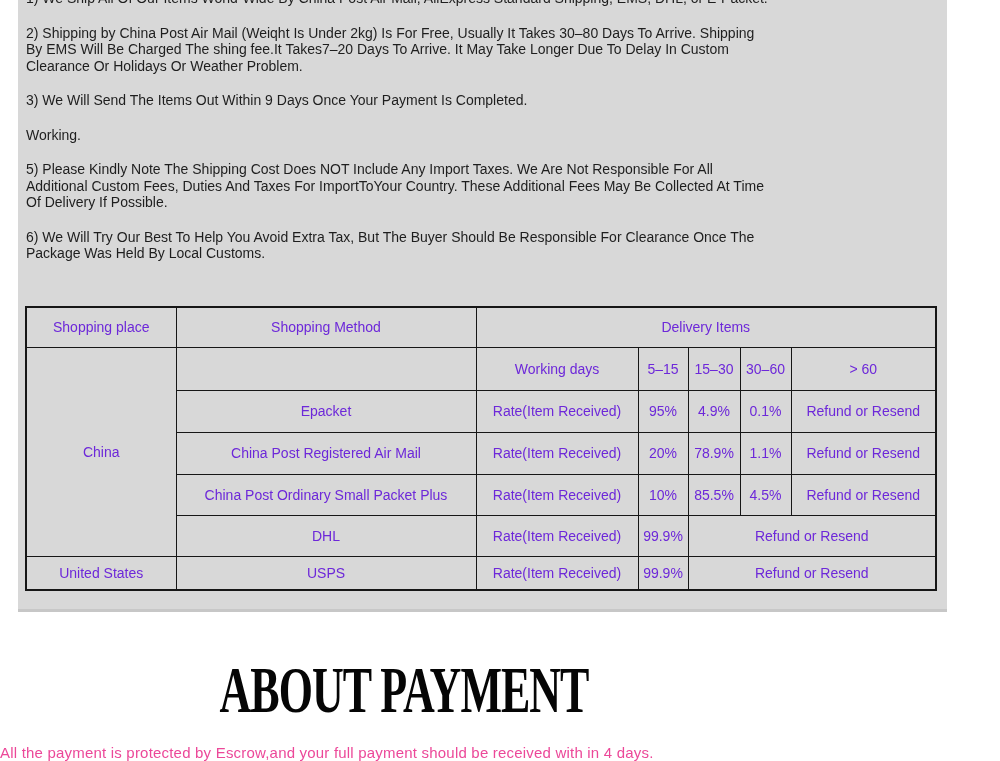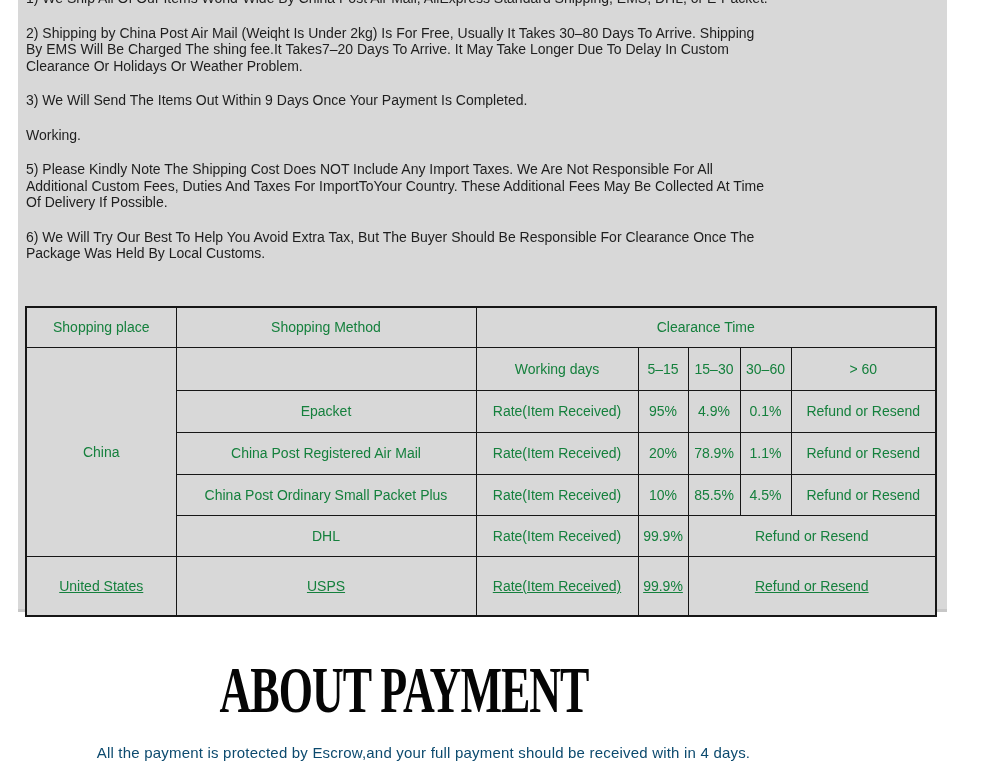--- a/index.html
+++ b/index.html
@@ -16,43 +16,43 @@
   .notes{
     position:absolute;left:8px;top:-10px;width:912px;
     color:#1e1e1e;font-size:14px;line-height:16.5px;
   }
   .notes .note{margin:0 0 18px 0;}
   .notes .line{white-space:nowrap;}
   table.ship{
     position:absolute;left:7px;top:306px;
     border-collapse:collapse;table-layout:fixed;width:912px;
     background:#d8d8d8;
-    font-size:14px;color:#15803d;
+    font-size:14px;color:#6d28d9;
     border:2px solid #161616;
   }
   table.ship td{
     border:1.5px solid #161616;
     text-align:center;vertical-align:middle;
     padding:0 3px;overflow:hidden;white-space:nowrap;
   }
   tr.r1{height:40px;} tr.r2{height:43px;}
   tr.r3{height:42px;} tr.r4{height:42px;} tr.r5{height:41px;padding-left:34px;}
-  tr.r6{height:41px;margin-left:24px;} tr.r7{height:60px;text-decoration:underline;}
+  tr.r6{height:41px;margin-left:24px;} tr.r7{height:34px;}
   .about{
     position:absolute;top:670px;left:0;width:808px;text-align:center;color:#050505;
   }
   .about span{
     display:inline-block;
     font-family:"Liberation Serif",serif;font-weight:700;
     font-size:44px;line-height:44px;letter-spacing:-1px;
     transform:scaleY(1.5);transform-origin:50% 55%;
   }
   .pay-note{
-    position:absolute;top:744px;left:0;width:847px;text-align:center;
-    font-size:15px;color:#0c4a6e;letter-spacing:0.2px;
+    position:absolute;top:744px;left:0;width:847px;
+    font-size:15px;color:#ec4899;letter-spacing:0.2px;
   }
 </style>
 </head>
 <body>
 
 <div class="panel">
 
   <div class="notes">
     <div class="note">
       <div class="line">1) We Ship All Of Our Items World-Wide By China Post Air Mail, AliExpress Standard Shipping, EMS, DHL, or E-Packet.</div>
@@ -86,21 +86,21 @@
         <col style="width:162px">
       <col style="width:50px">
         <col style="width:52px">
         <col style="width:51px">
         <col style="width:145px">
     </colgroup>
     <tbody>
         <tr class="r1">
       <td>Shopping place</td>
       <td>Shopping Method</td>
-      <td colspan="5">Clearance Time</td>
+      <td colspan="5">Delivery Items</td>
     </tr>
     <tr class="r2">
       <td rowspan="5">China</td>
       <td></td>
       <td>Working days</td>
       <td>5–15</td>
       <td>15–30</td>
       <td>30–60</td>
       <td>&gt; 60</td>
     </tr>

